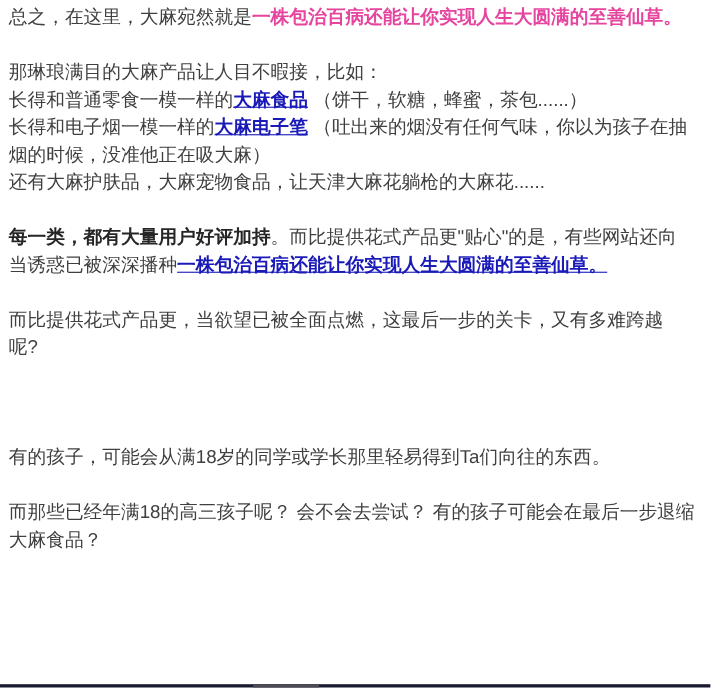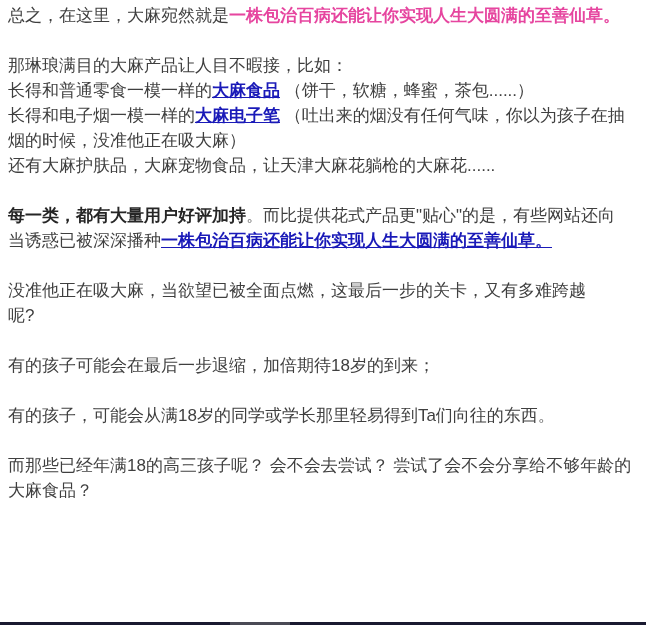--- a/index.html
+++ b/index.html
@@ -57,20 +57,20 @@
     background: var(--divider-light, #4a4a55);
   }
 </style>
 </head>
 <body>
 
 <div class="article">
     <p><span class="seg-normal">总之，在这里，大麻宛然就是</span><span class="seg-magenta">一株包治百病还能让你实现人生大圆满的至善仙草。</span></p>
     <p><span class="seg-normal">那琳琅满目的大麻产品让人目不暇接，比如：</span><br><span class="seg-normal">长得和普通零食一模一样的</span><span class="seg-blue">大麻食品</span><span class="seg-normal"> （饼干，软糖，蜂蜜，茶包......）</span><br><span class="seg-normal">长得和电子烟一模一样的</span><span class="seg-blue">大麻电子笔</span><span class="seg-normal"> （吐出来的烟没有任何气味，你以为孩子在抽</span><br><span class="seg-normal">烟的时候，没准他正在吸大麻）</span><br><span class="seg-normal">还有大麻护肤品，大麻宠物食品，让天津大麻花躺枪的大麻花......</span></p>
     <p><span class="seg-bold">每一类，都有大量用户好评加持</span><span class="seg-normal">。而比提供花式产品更"贴心"的是，有些网站还向</span><br><span class="seg-normal">当诱惑已被深深播种</span><span class="seg-blue">一株包治百病还能让你实现人生大圆满的至善仙草。</span></p>
-    <p><span class="seg-normal">没准他正在吸大麻，当欲望已被全面点燃，这最后一步的关卡，又有多难跨越</span><br><span class="seg-normal">呢?</span></p>
-    <p><span class="seg-normal">有的孩子可能会在最后一步退缩，加倍期待18岁的到来；</span><br><br><span class="seg-normal">有的孩子，可能会从满18岁的同学或学长那里轻易得到Ta们向往的东西。</span></p>
-    <p><span class="seg-normal">而那些已经年满18的高三孩子呢？ 会不会去尝试？ 尝试了会不会分享给不够年龄的</span><br><span class="seg-normal">大麻食品？</span></p>
+    <p><span class="seg-normal">而比提供花式产品更，当欲望已被全面点燃，这最后一步的关卡，又有多难跨越</span><br><span class="seg-normal">呢?</span></p>
+    <p><br><br><span class="seg-normal">有的孩子，可能会从满18岁的同学或学长那里轻易得到Ta们向往的东西。</span></p>
+    <p><span class="seg-normal">而那些已经年满18的高三孩子呢？ 会不会去尝试？ 有的孩子可能会在最后一步退缩</span><br><span class="seg-normal">大麻食品？</span></p>
   </div>
 
 <div class="bottom-divider">
   <div class="divider-segment"></div>
 </div>
 
 </body></html>

